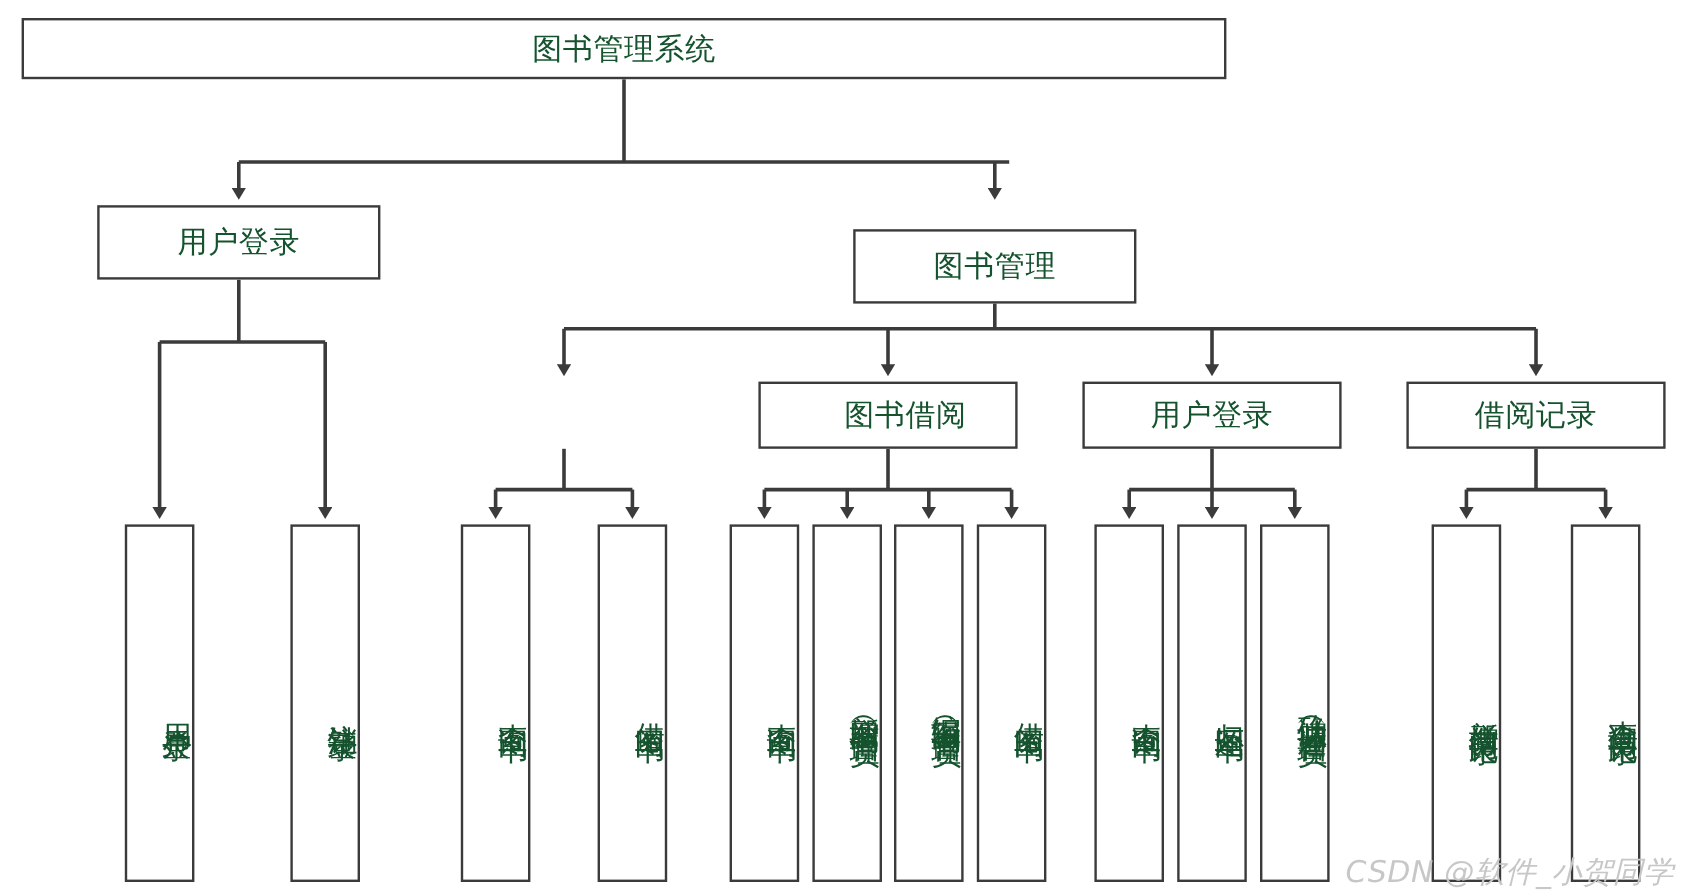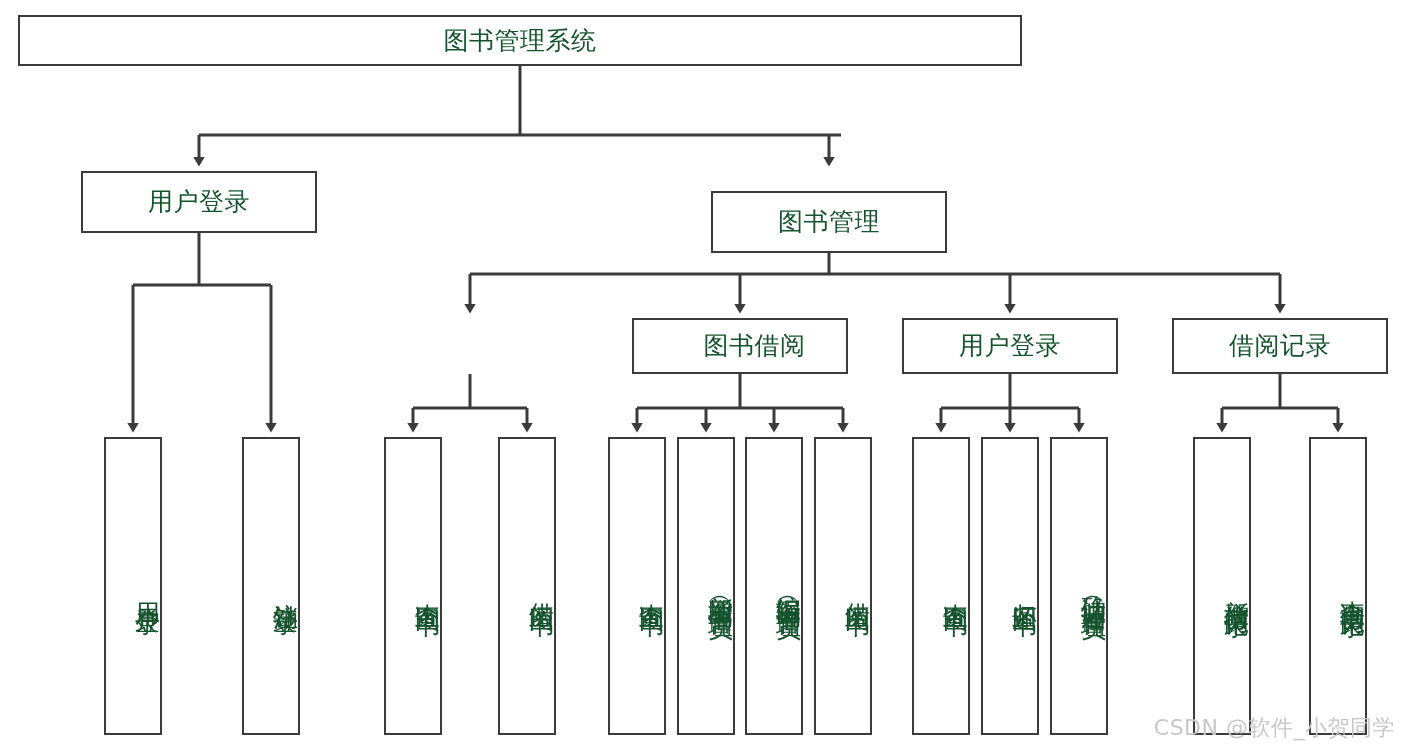--- a/index.html
+++ b/index.html
@@ -64,25 +64,26 @@
   .leaf-top {
     align-items: flex-start;
   }
   .leaf-mid {
     align-items: center;
   }
   #watermark {
     position: absolute;
     right: 10px;
     bottom: 4px;
-    font-size: 22px;
+    font-size: 25px;
     color: #c7c7c7;
     letter-spacing: 0.5px;
     white-space: nowrap;
     font-family: "DejaVu Sans", "Liberation Sans", sans-serif;
+    font-style: italic;
   }
 </style>
 </head>
 <body>
 
 <div id="canvas">
 
   <svg class="wires" viewBox="0 0 1405 747" xmlns="http://www.w3.org/2000/svg">
     <defs>
       <marker id="arrow" markerWidth="10" markerHeight="12" refX="1.5" refY="6" orient="auto" markerUnits="userSpaceOnUse">

